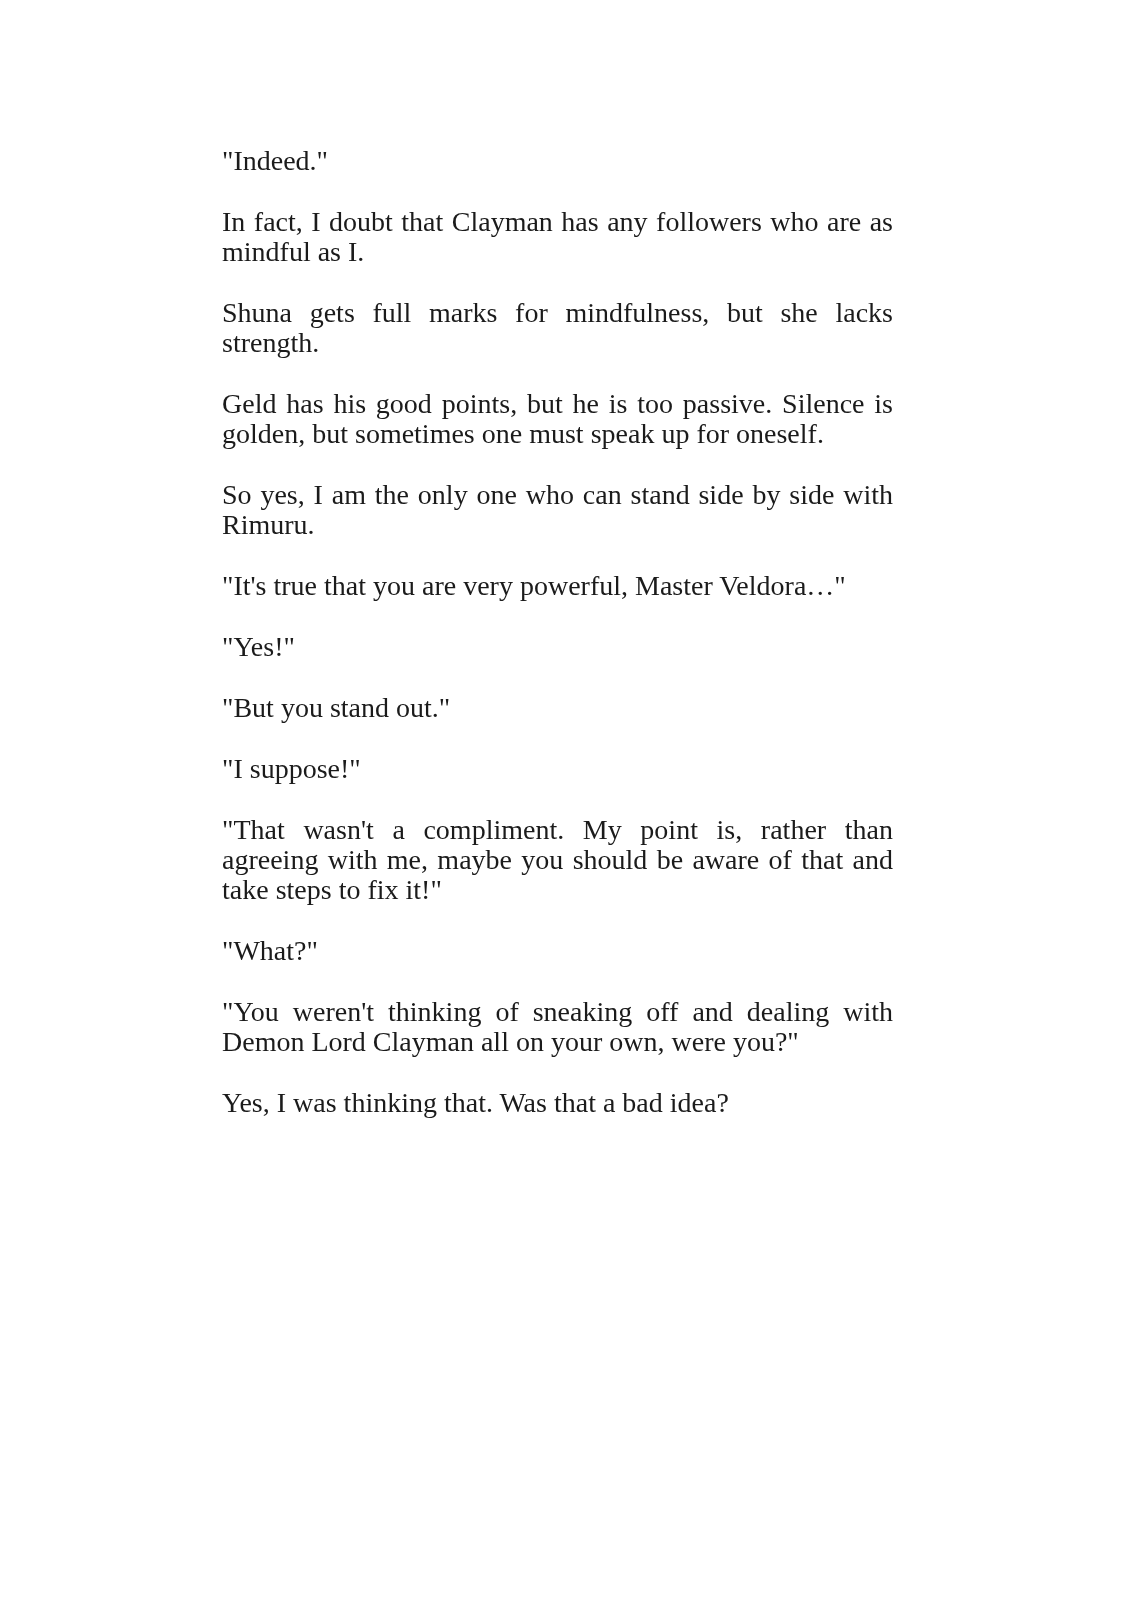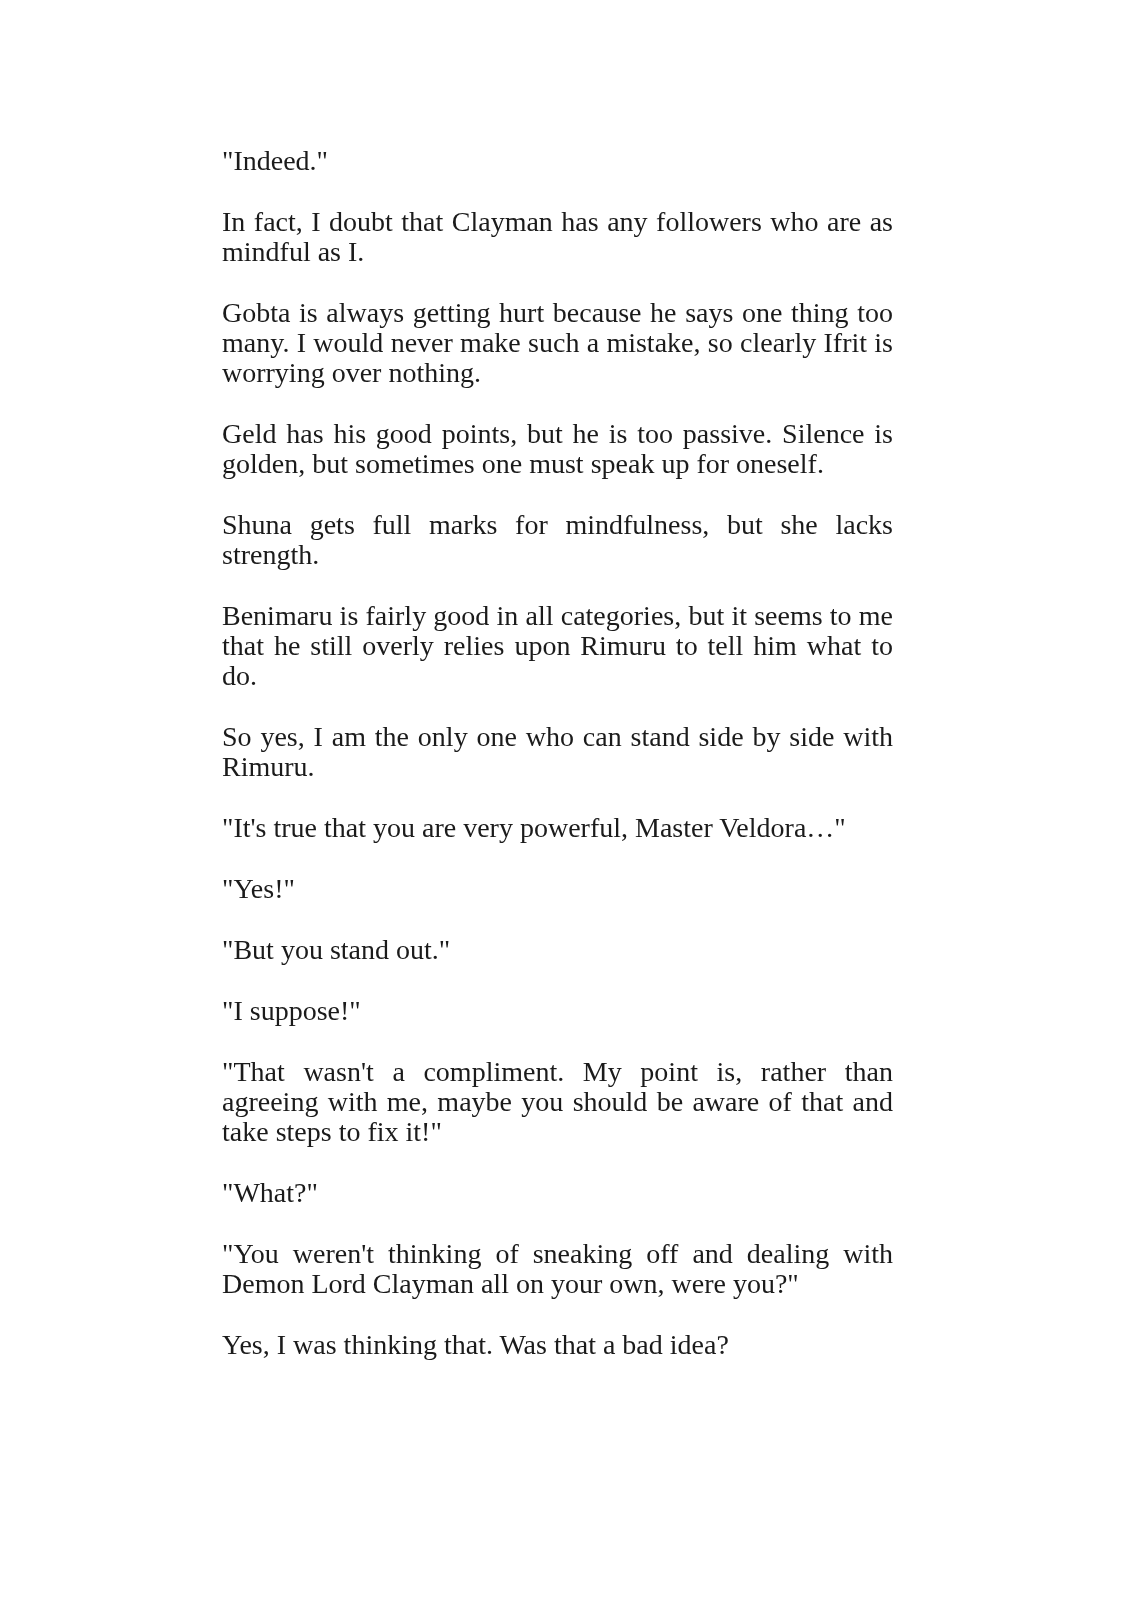--- a/index.html
+++ b/index.html
@@ -38,24 +38,22 @@
     letter-spacing: 0px;
   }
 </style>
 </head>
 <body>
 
 <div class="page">
   <div class="text-column">
     <p>"Indeed."</p>
     <p>In fact, I doubt that Clayman has any followers who are as mindful as I.</p>
-    <p>Gobta is always getting hurt because he says one thing too many. I would never make such a mistake, so clearly Ifrit is worrying over nothing.</p>
+    <p>Shuna gets full marks for mindfulness, but she lacks strength.</p>
     <p>Geld has his good points, but he is too passive. Silence is golden, but sometimes one must speak up for oneself.</p>
-    <p>Shuna gets full marks for mindfulness, but she lacks strength.</p>
-    <p>Benimaru is fairly good in all categories, but it seems to me that he still overly relies upon Rimuru to tell him what to do.</p>
     <p>So yes, I am the only one who can stand side by side with Rimuru.</p>
     <p>"It's true that you are very powerful, Master Veldora…"</p>
     <p>"Yes!"</p>
     <p>"But you stand out."</p>
     <p>"I suppose!"</p>
     <p>"That wasn't a compliment. My point is, rather than agreeing with me, maybe you should be aware of that and take steps to fix it!"</p>
     <p>"What?"</p>
     <p>"You weren't thinking of sneaking off and dealing with Demon Lord Clayman all on your own, were you?"</p>
     <p>Yes, I was thinking that. Was that a bad idea?</p>
   </div>

